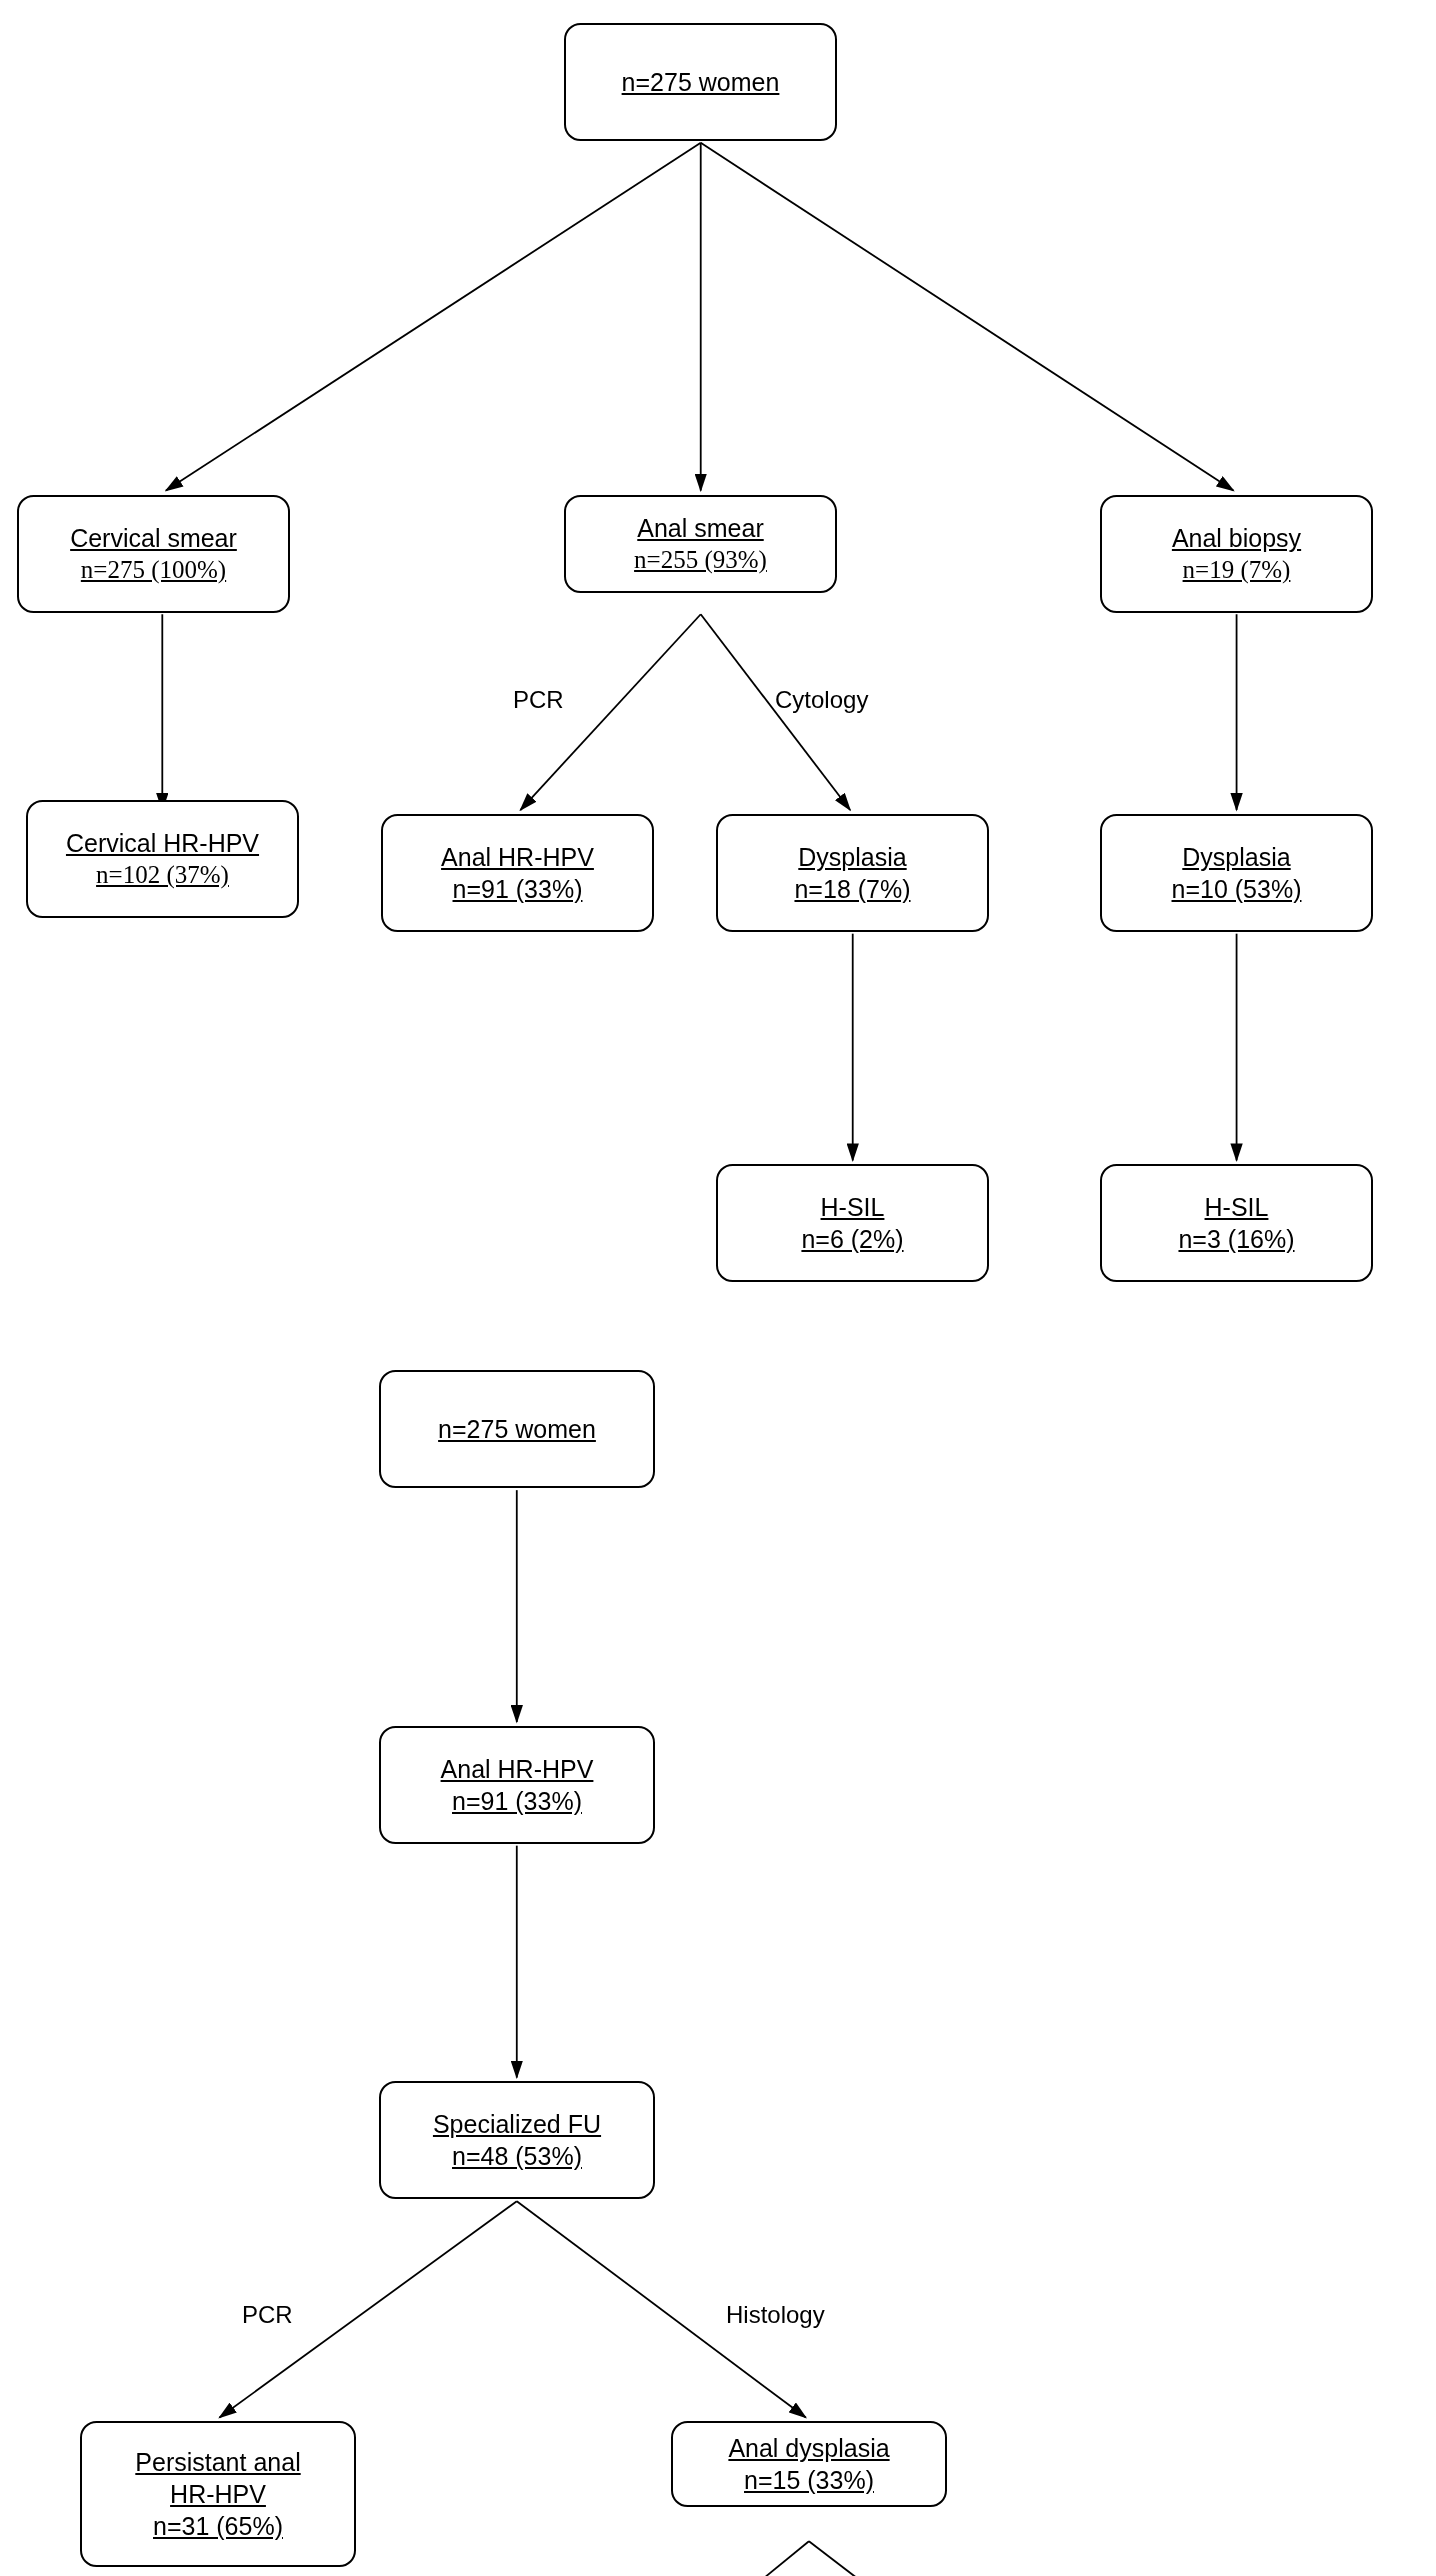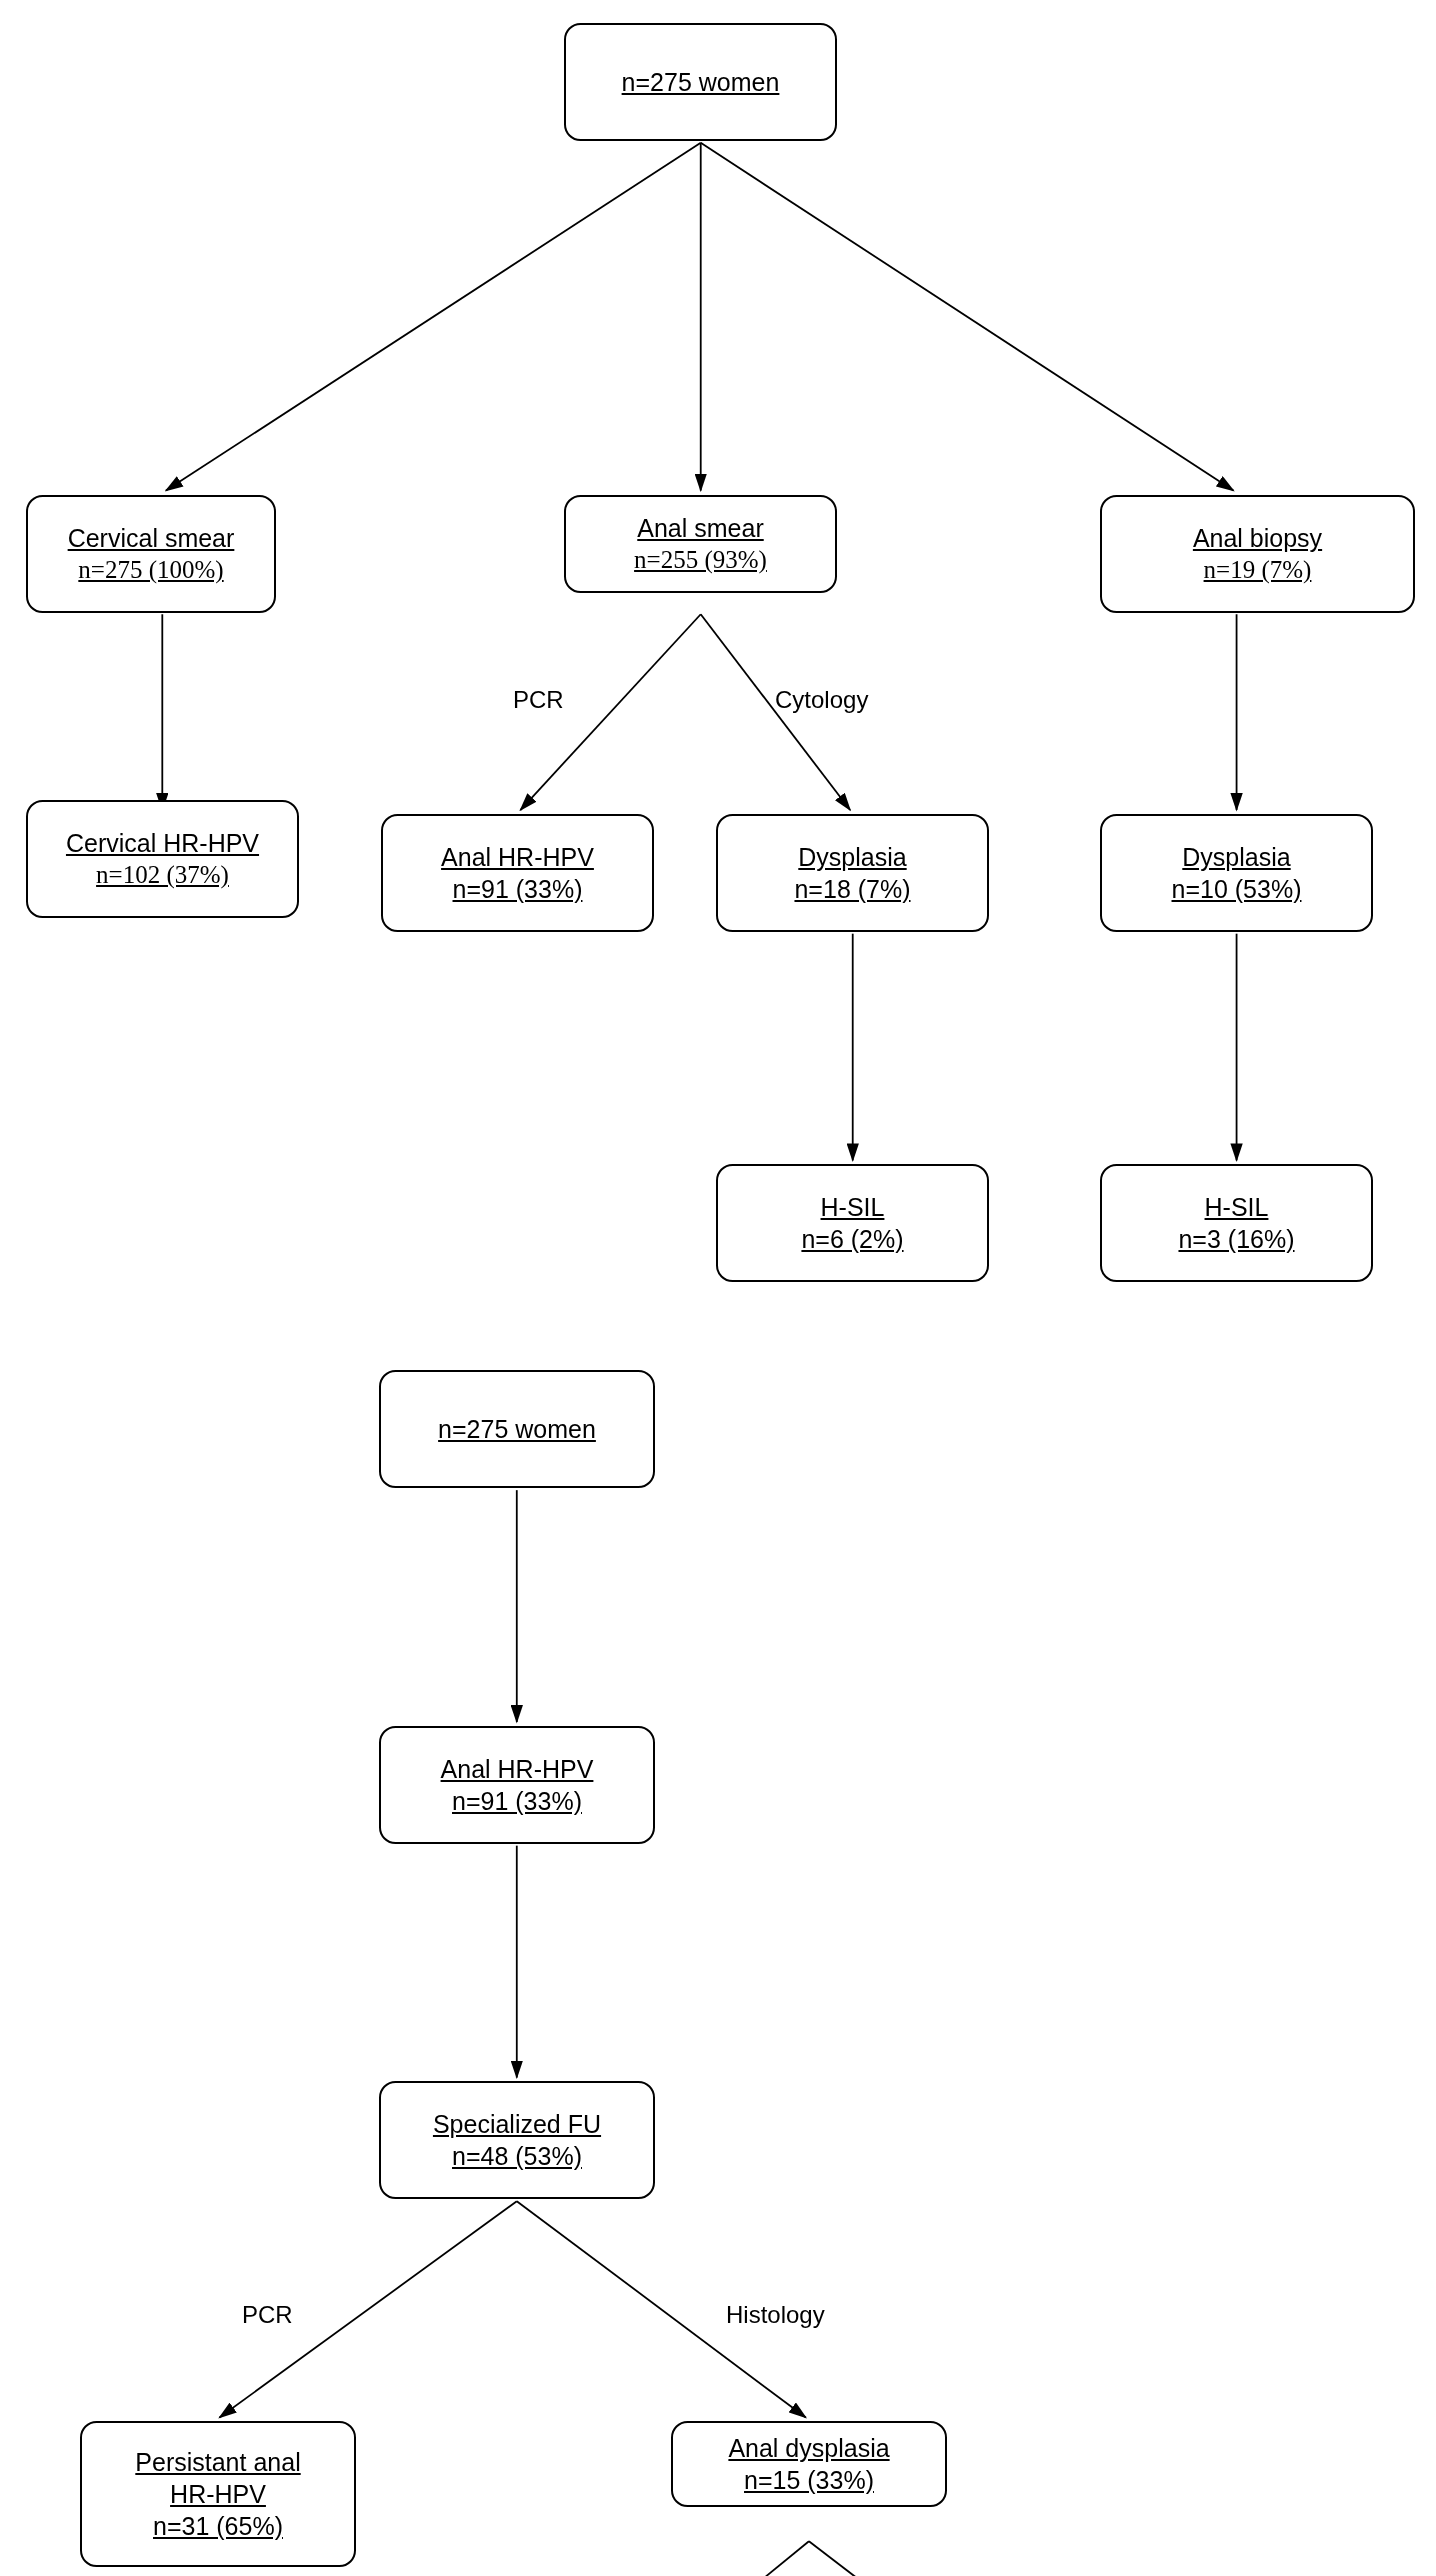--- a/index.html
+++ b/index.html
@@ -79,35 +79,35 @@
   </svg>
 
   <div>
 
     <div class="node" style="left:564px; top:23px; width:273px; height:118px">
       <div>
           <span class="l">n=275 women</span>
         </div>
     </div>
 
-    <div class="node" style="left:26px; top:495px; width:250px; height:118px">
+    <div class="node" style="left:17px; top:495px; width:273px; height:118px">
       <div>
         <span class="l">Cervical smear</span>
         <span class="l serif">n=275 (100%)</span>
       </div>
     </div>
 
     <div class="node" style="left:564px; top:495px; width:273px; height:98px">
       <div>
         <span class="l">Anal smear</span>
         <span class="l serif">n=255 (93%)</span>
       </div>
     </div>
 
-    <div class="node" style="left:1100px; top:495px; width:315px; height:118px">
+    <div class="node" style="left:1100px; top:495px; width:273px; height:118px">
       <div>
         <span class="l">Anal biopsy</span>
         <span class="l serif">n=19 (7%)</span>
       </div>
     </div>
 
     <div class="edge-label" style="left:513px; top:685px">PCR</div>
     <div class="edge-label" style="left:775px; top:685px">Cytology</div>
 
     <div class="node" style="left:26px; top:800px; width:273px; height:118px">

